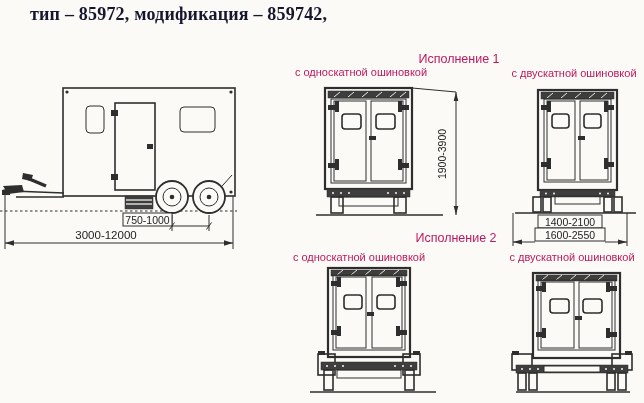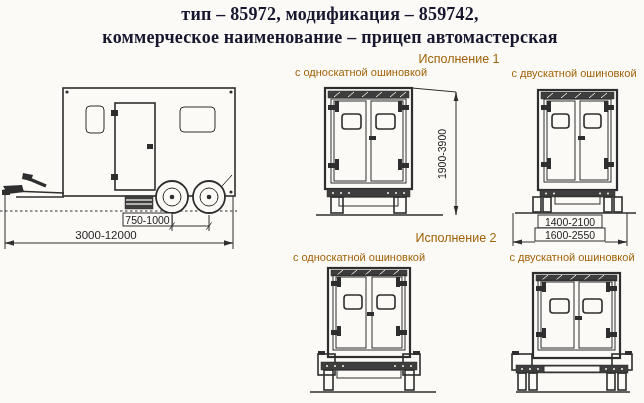--- a/index.html
+++ b/index.html
@@ -1,22 +1,22 @@
 <!DOCTYPE html>
 <html style="--ink: #2e2e2e; --title: #16162e; --paper: #fbfaf6;"><head>
 <meta charset="utf-8">
 <style>
   :root{ --ink:#2e2e2e; --title:#16162e; --paper:#fbfaf6; }
   html,body{margin:0;padding:0;background:#fff;}
   #page{position:relative;width:644px;height:403px;background:var(--paper);overflow:hidden;
         font-family:"Liberation Sans",sans-serif;}
-  .title{position:absolute;left:30px;top:3px;width:600px;text-align:center;
+  .title{position:absolute;left:30px;top:3px;width:600px;
          font-family:"Liberation Serif",serif;font-weight:bold;font-size:18px;
          line-height:23px;color:var(--title);letter-spacing:.2px;}
-  .lbl{position:absolute;color:#a16207;text-align:center;white-space:nowrap;}
+  .lbl{position:absolute;color:#be185d;text-align:center;white-space:nowrap;}
   .heading{font-size:12.5px;}
   .sub{font-size:11px;font-weight:normal;}
   svg{position:absolute;overflow:visible;}
   .ln{stroke:var(--ink);fill:none;stroke-width:1;}
   .ln2{stroke:var(--ink);fill:none;stroke-width:1.6;}
   .ln3{stroke:var(--ink);fill:none;stroke-width:2.2;}
   .fl{fill:var(--ink);stroke:none;}
   .bar{fill:#3e3e3e;stroke:#2e2e2e;stroke-width:.5;}
   .wdot{fill:#f7f6f2;stroke:none;}
   .paperfill{fill:var(--paper);}
@@ -24,21 +24,20 @@
   .dash{stroke-dasharray:2.5 2.5;}
   text.dim{font-family:"Liberation Sans",sans-serif;font-size:10.5px;fill:#222;}
 </style>
 </head>
 <body>
 
 <div id="page">
 
   <div class="title">
     <div>тип – 85972, модификация – 859742,</div>
-    <div>коммерческое наименование – прицеп автомастерская</div>
   </div>
 
   <div class="lbl heading" style="left:413px;top:52px;width:92px;">Исполнение 1</div>
   <div class="lbl sub" style="left:290px;top:66px;width:142px;">с односкатной ошиновкой</div>
   <div class="lbl sub" style="left:508px;top:67px;width:132px;">с двускатной ошиновкой</div>
   <div class="lbl heading" style="left:410px;top:231px;width:92px;">Исполнение 2</div>
   <div class="lbl sub" style="left:288px;top:251px;width:142px;">с односкатной ошиновкой</div>
   <div class="lbl sub" style="left:506px;top:251px;width:132px;">с двускатной ошиновкой</div>
 
   <svg style="left:0;top:82px;" width="300" height="170" viewBox="0 0 300 170">

